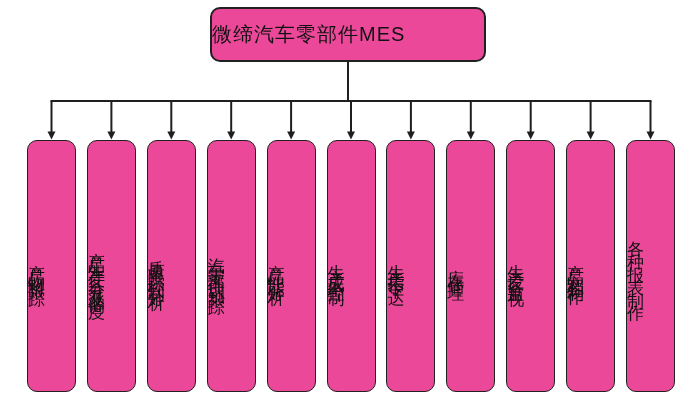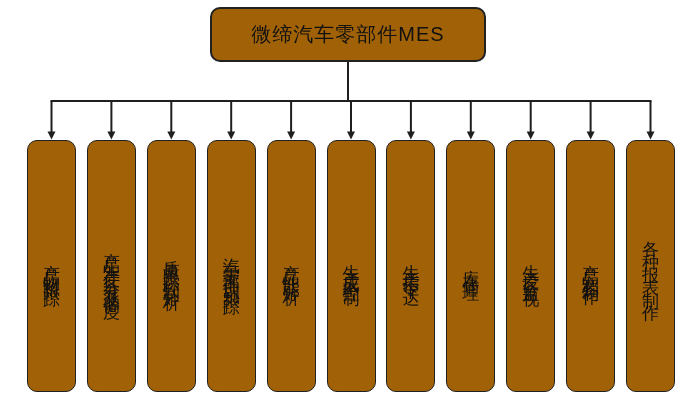--- a/index.html
+++ b/index.html
@@ -12,27 +12,26 @@
     overflow: hidden;
   }
   .connectors {
     position: absolute;
     left: 0; top: 0;
     width: 700px; height: 400px;
     pointer-events: none;
   }
   .node {
     position: absolute;
-    background: #a16207;
+    background: #ec4899;
     border: 2px solid #212121;
     border-radius: 10px;
     box-sizing: border-box;
     display: flex;
     align-items: center;
-    justify-content: center;
   }
   .root {
     left: 210px;
     top: 7px;
     width: 276px;
     height: 55px;
     font-size: 20px;
     font-weight: 500;
     color: #111111;
     letter-spacing: 1px;

